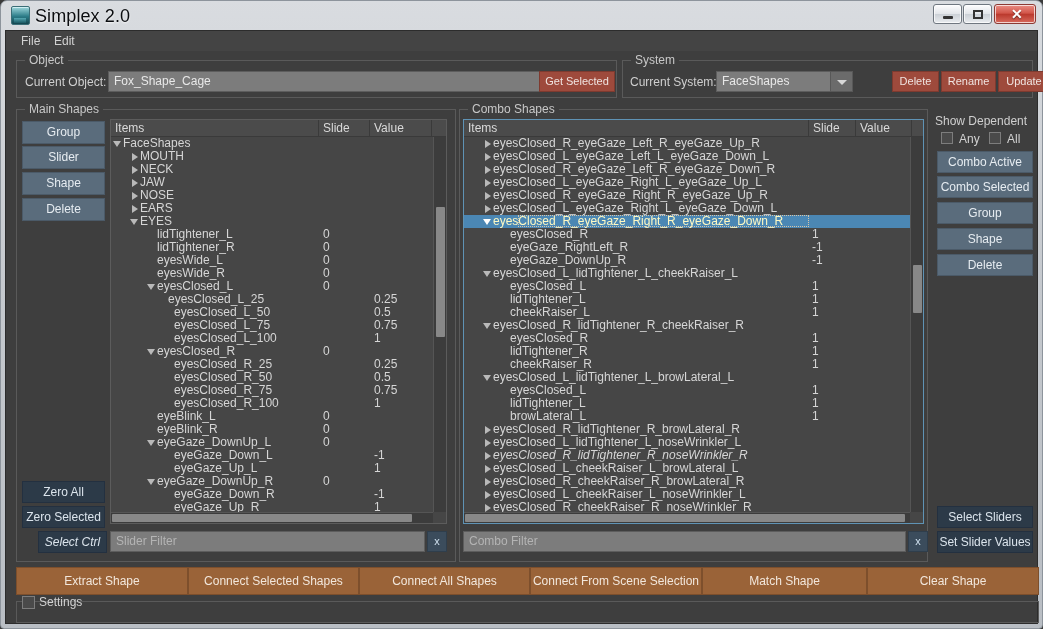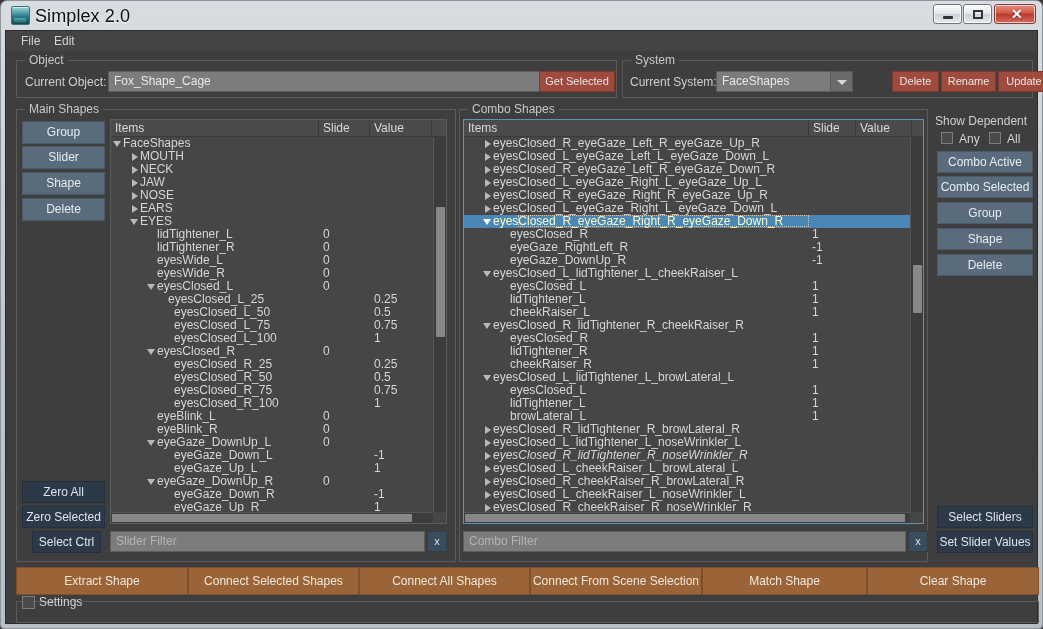--- a/index.html
+++ b/index.html
@@ -256,21 +256,21 @@
       <div class="gtitle">Main Shapes</div>
     </div>
 
     <div class="bbtn" style="left:16px;top:90px;width:83px;height:23px;line-height:21px;">Group</div>
     <div class="bbtn" style="left:16px;top:115px;width:83px;height:23px;line-height:21px;">Slider</div>
     <div class="bbtn" style="left:16px;top:141px;width:83px;height:23px;line-height:21px;">Shape</div>
     <div class="bbtn" style="left:16px;top:167px;width:83px;height:23px;line-height:21px;">Delete</div>
 
     <div class="dbtn" style="left:16px;top:450px;width:83px;height:22px;line-height:20px;">Zero All</div>
     <div class="dbtn" style="left:16px;top:475px;width:83px;height:22px;line-height:20px;">Zero Selected</div>
-    <div class="dbtn" style="left:26px;top:500px;width:69px;height:22px;line-height:20px;">Select Ctrl</div>
+    <div class="dbtn" style="left:32px;top:500px;width:69px;height:22px;line-height:20px;font-style:italic;">Select Ctrl</div>
 
     <div class="treebox" id="main-tree" style="left:104px;top:88px;width:337px;height:405px;">
       <div class="thead">
         <div class="thcell" style="left:0;width:208px;">Items</div>
         <div class="thcell" style="left:208px;width:51px;">Slide</div>
         <div class="thcell" style="left:259px;width:62px;">Value</div>
         <div class="thcell" style="left:321px;width:16px;border-right:none;"></div>
       </div>
       <div class="tbody" id="main-tree-body">
           <div class="trow">

